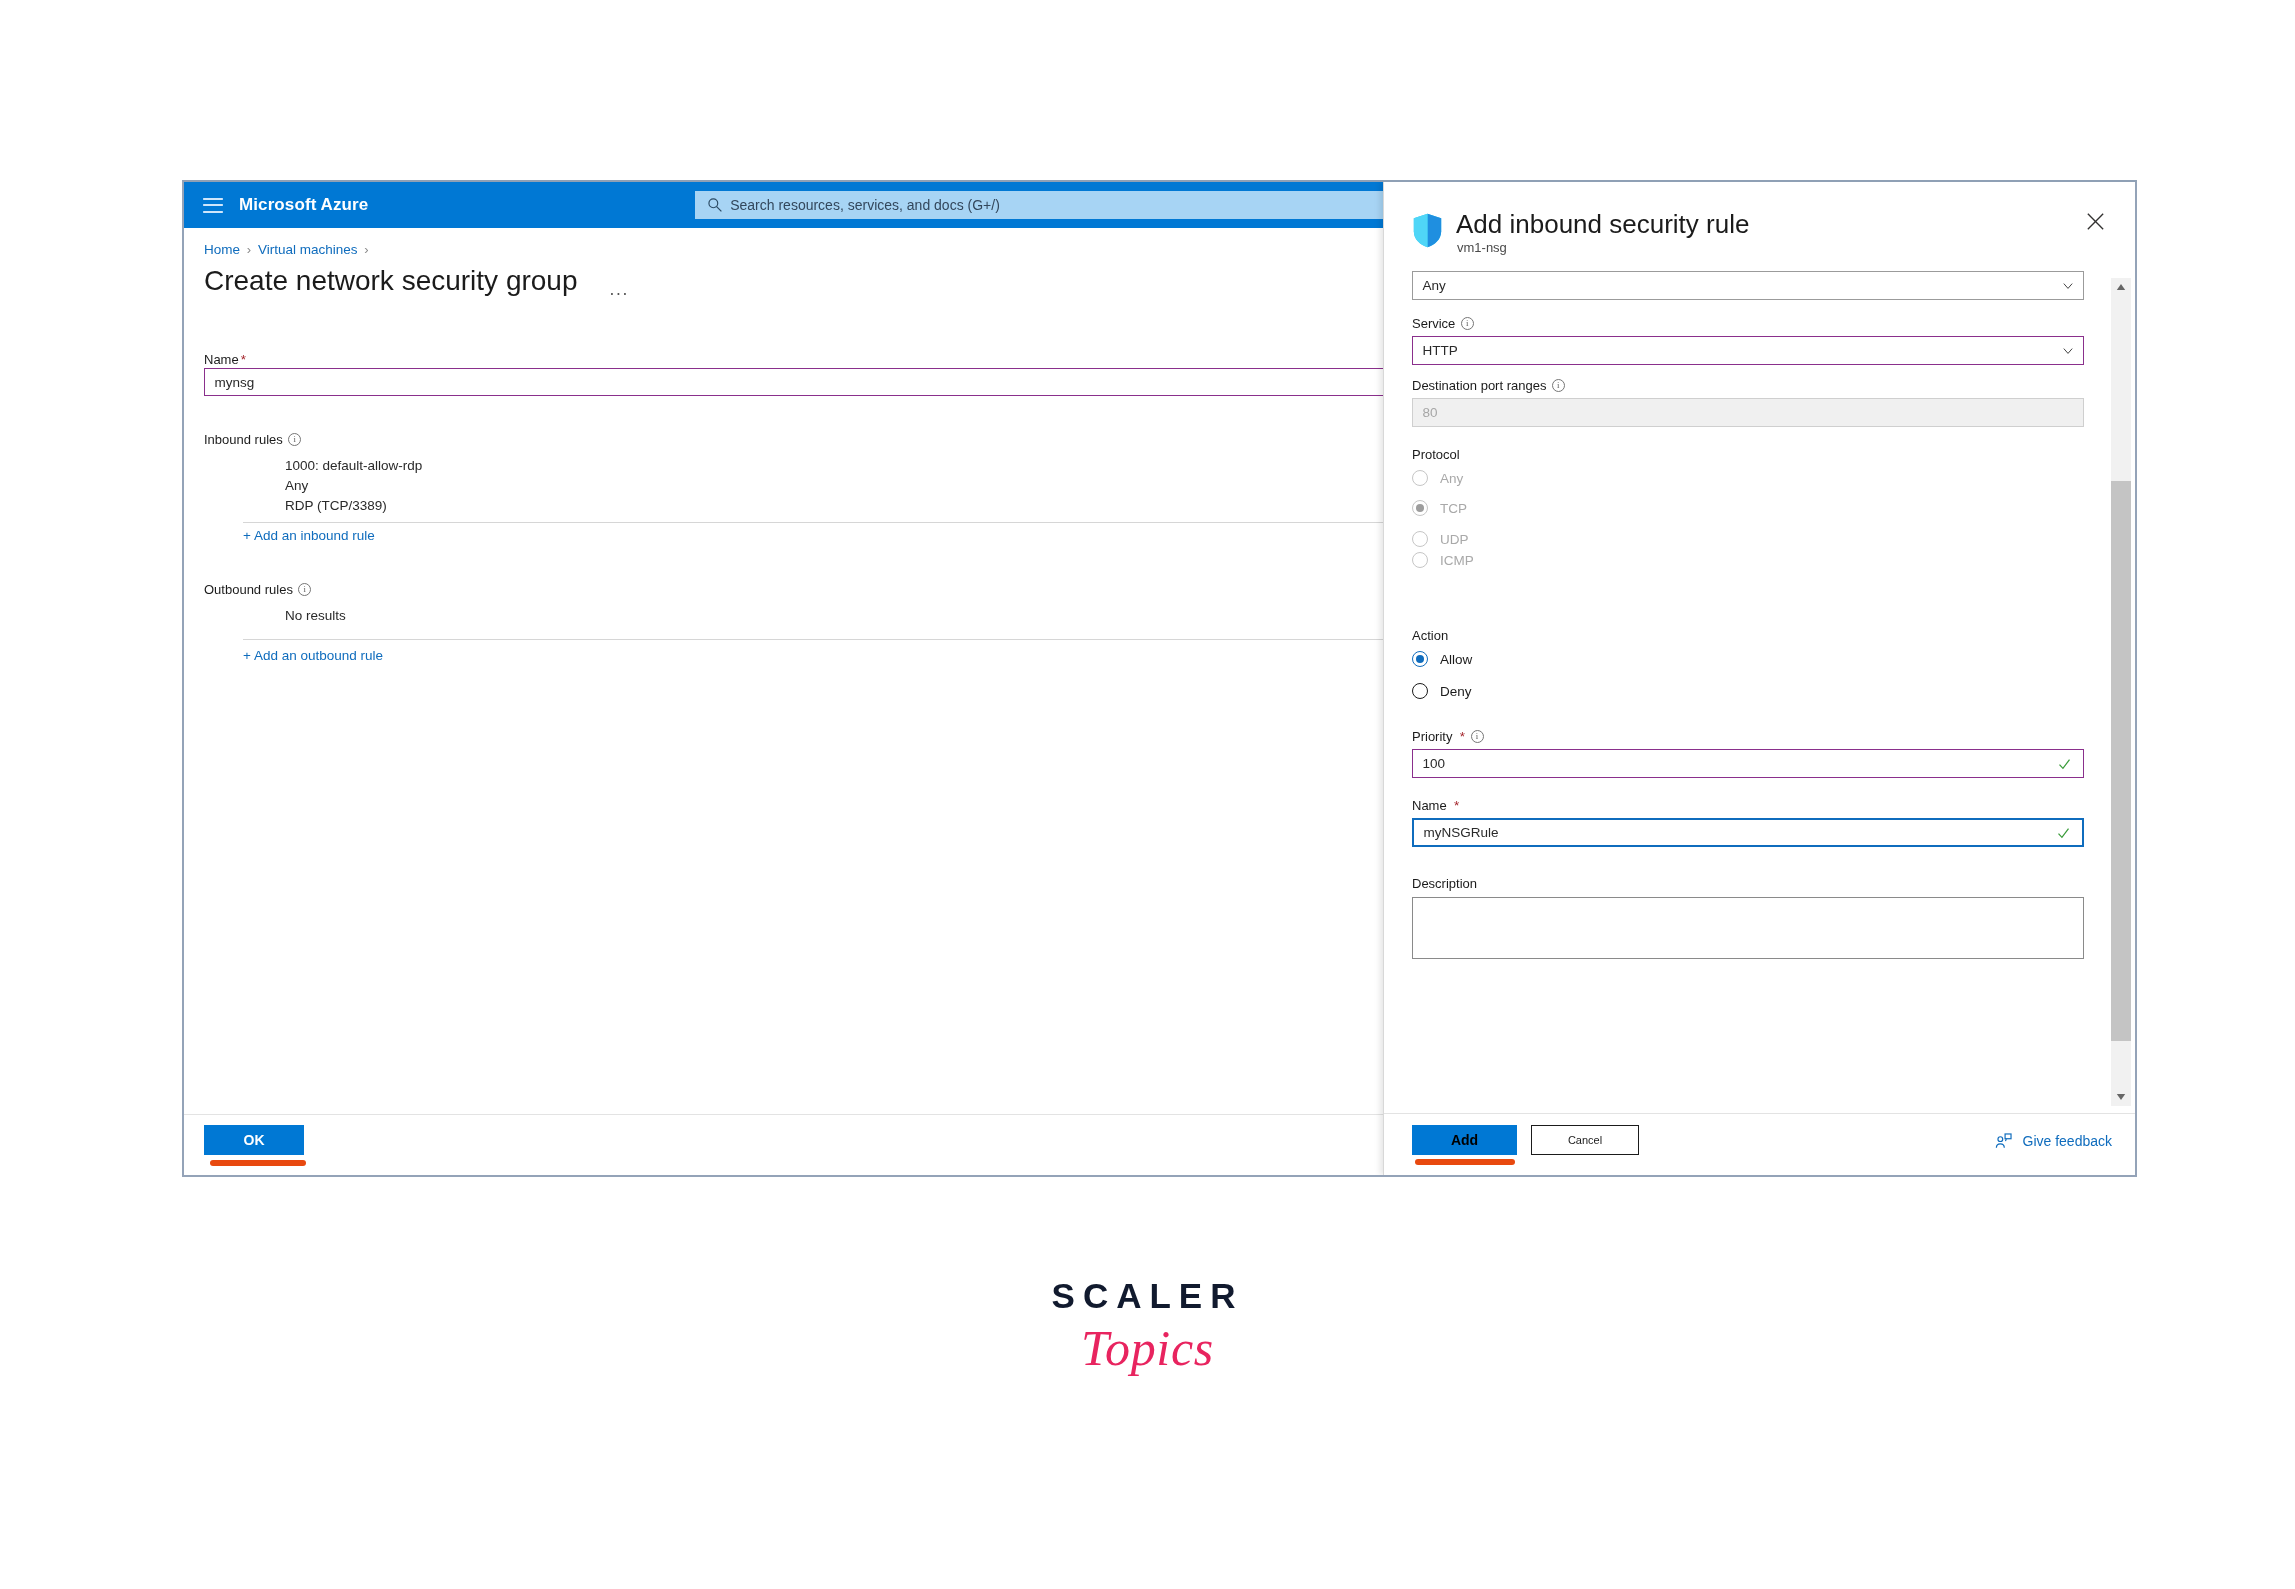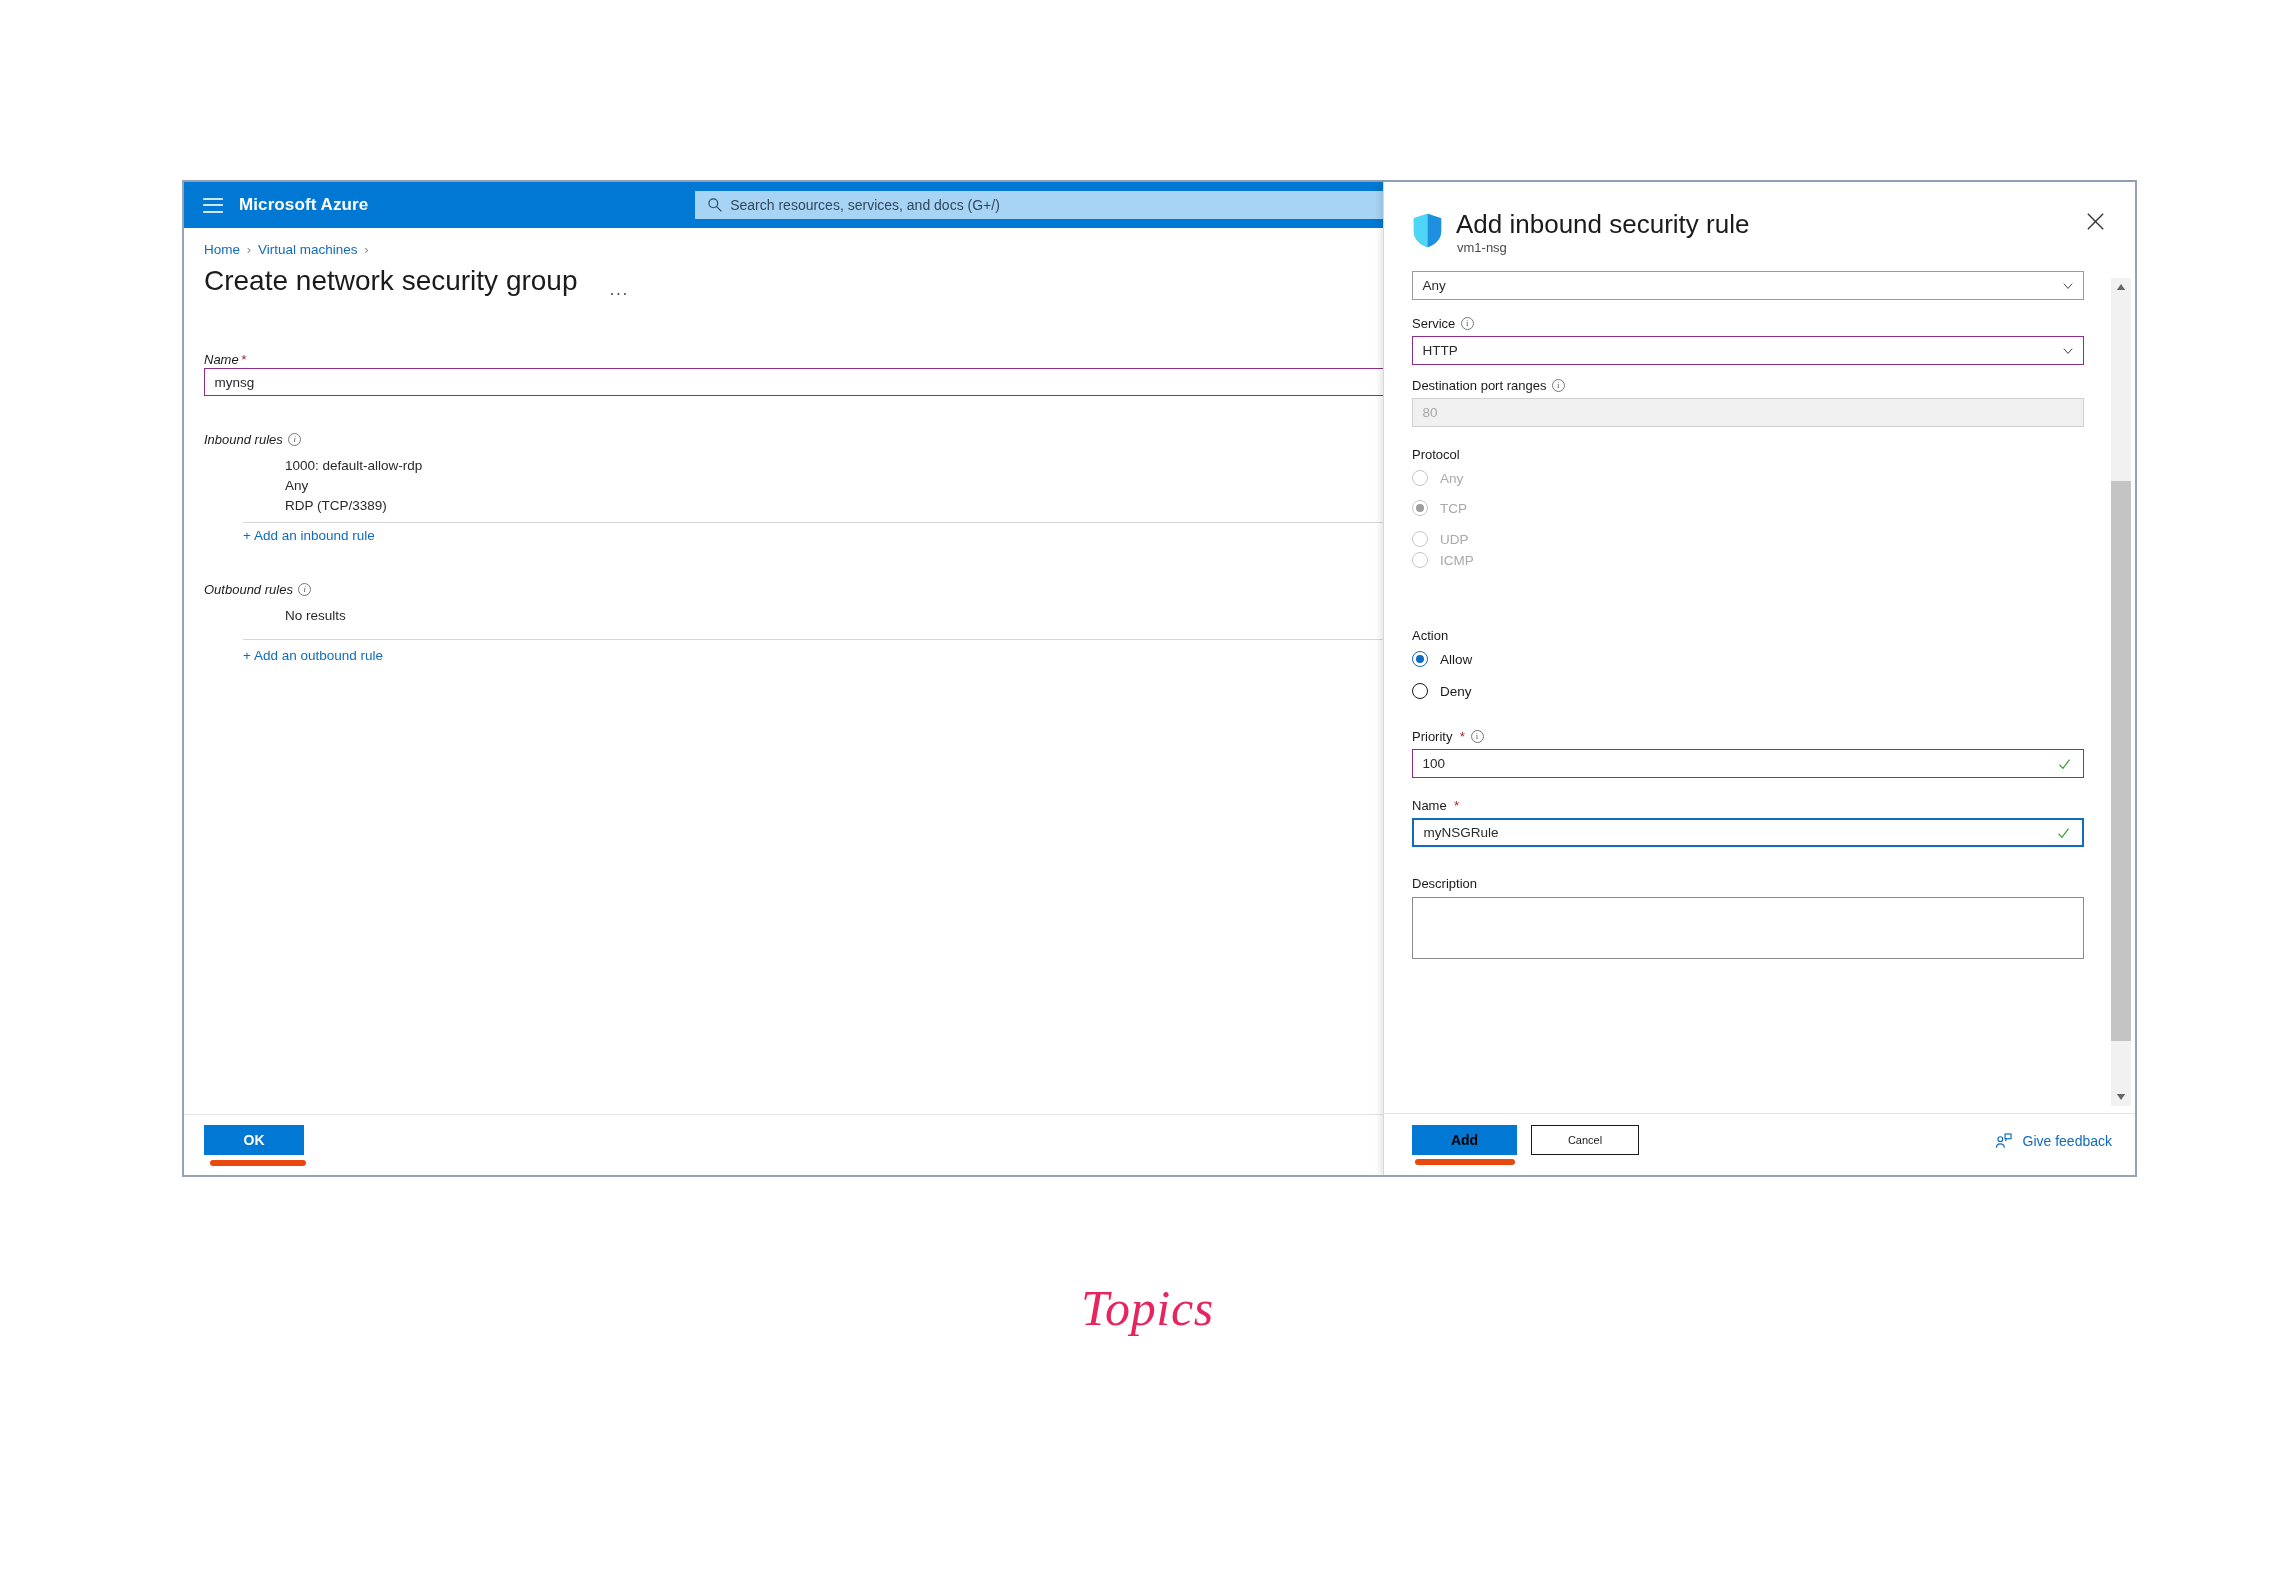--- a/index.html
+++ b/index.html
@@ -92,21 +92,21 @@
   .blade-title {
     position: absolute; left: 20px; top: 37px;
     font-size: 28px; color: #1b1b1b; font-weight: 400; white-space: nowrap;
   }
   .blade-dots {
     position: absolute; left: 425px; top: 55px;
     font-size: 17.6px; color: #555; letter-spacing: 0.7px;
   }
 
   .fld-label {
-    font-size: 13px; color: #1b1b1b; font-style: italic;
+    font-size: 13px; color: #1b1b1b;
   }
   .req { color: #a4262c; font-size: 13.5px; margin-left: 2px; }
 
   .name-label { position: absolute; left: 20px; top: 124px; }
   .name-input {
     position: absolute; left: 20px; top: 140px;
     width: 1229px; height: 28px;
     border: 1.4px solid #8a2f8c;
     background: #fff;
     display: flex; align-items: center;
@@ -514,15 +514,16 @@
           <rect x="14" y="2.5" width="7.5" height="6"></rect>
             <line x1="15.5" y1="8.5" x2="14.5" y2="11.5"></line>
         </svg>
         <span>Give feedback</span>
       </div>
     </div>
   </div>
 </div>
 
 <div class="wm">
+  <div class="s">SCALER</div>
   <div class="t">Topics</div>
 </div>
 
 
 </body></html>

